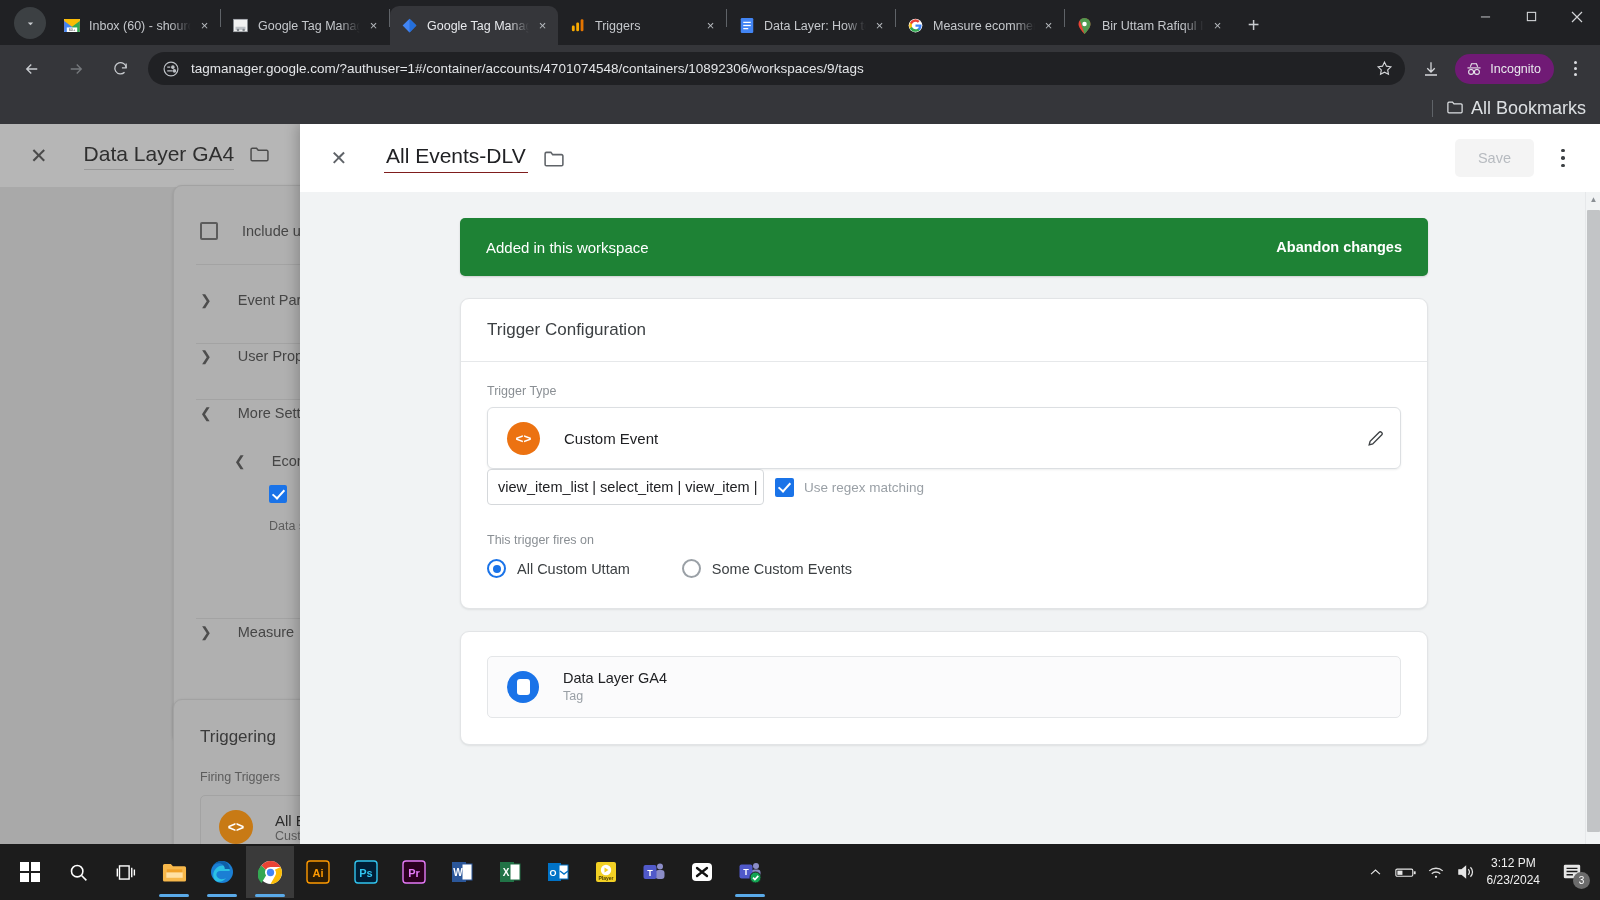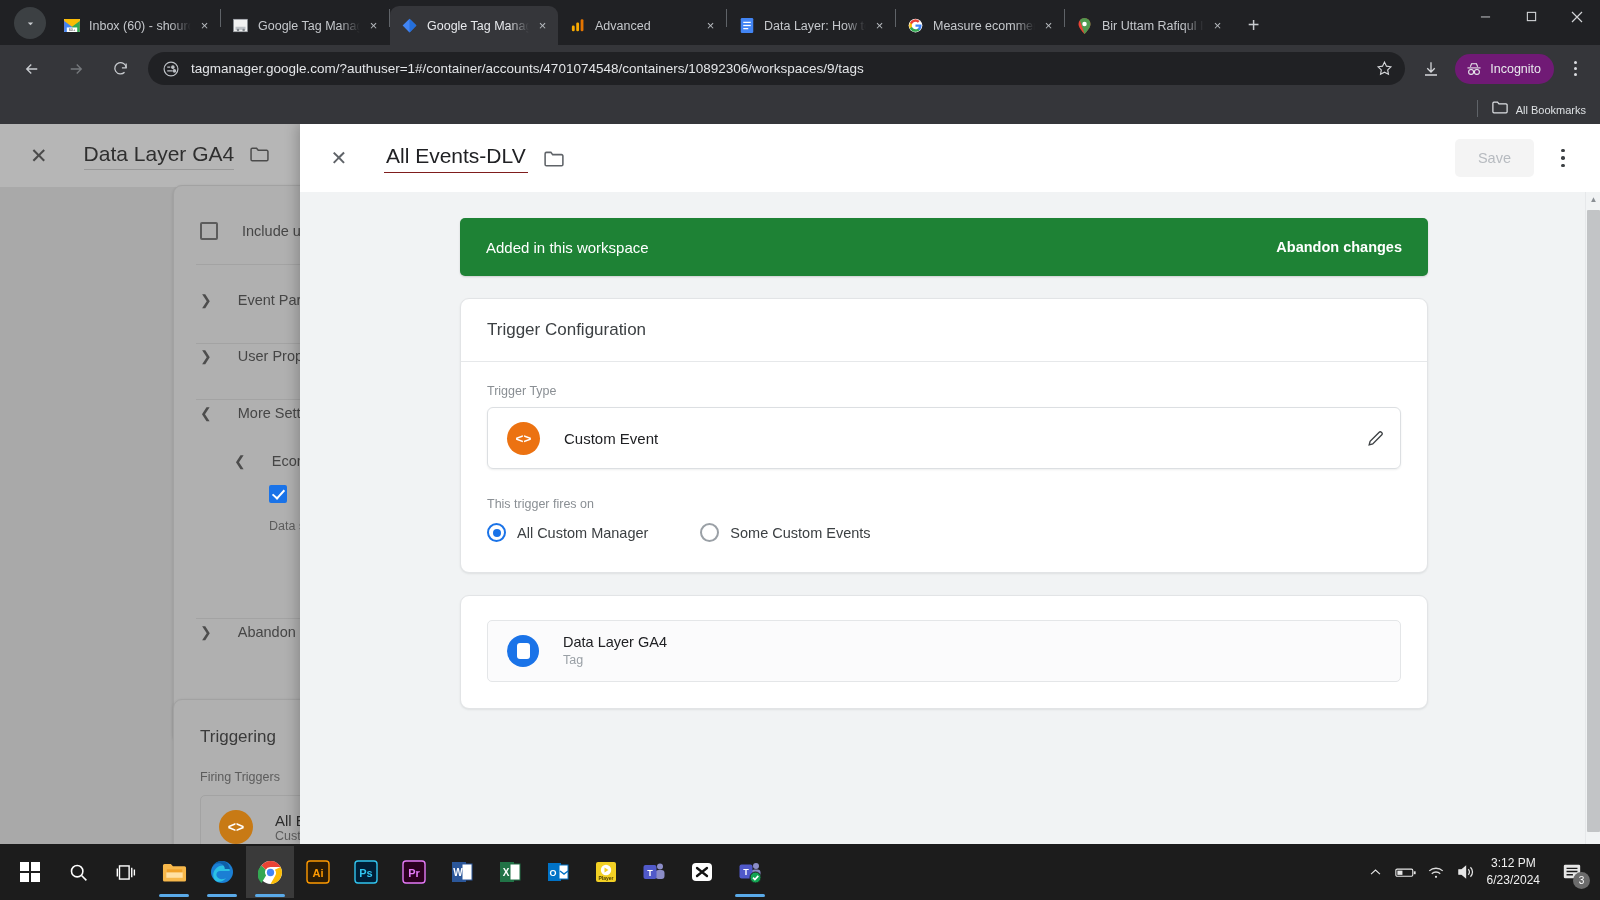--- a/index.html
+++ b/index.html
@@ -90,21 +90,21 @@
   .kebab { width: 30px; height: 30px; display: flex; flex-direction: column; align-items: center; justify-content: center; gap: 3px; margin-left: 2px; flex: 0 0 30px; }
   .kebab i { width: 3px; height: 3px; border-radius: 50%; background: #dadce0; display: block; }
 
   
   .bookmarkbar {
     position: absolute; top: 92px; left: 0; right: 0; height: 32px;
     background: #35363a; display: flex; align-items: center; justify-content: flex-end;
     padding-right: 14px;
   }
   .bm-sep { width: 1px; height: 17px; background: #5f6368; margin-right: 14px; }
-  .allbookmarks { display: flex; align-items: flex-end; color: #dde0e3; font-size: 11px; }
+  .allbookmarks { display: flex; align-items: flex-end; color: #dde0e3; font-size: 18px; }
   .allbookmarks svg { margin-right: 8px; }
 
   
   .viewport {
     position: absolute; top: 124px; left: 0; right: 0; bottom: 56px;
     background: #ffffff; overflow: hidden;
   }
 
   
   .bg-layer { position: absolute; inset: 0; background: #b0b0b0; }
@@ -345,21 +345,21 @@
         </div>
 
         <div class="tab">
           <span class="favicon">
             <svg width="15" height="15" viewBox="0 0 24 24">
                 <rect x="3" y="12" width="4.5" height="9" rx="2" fill="#F9AB00"></rect>
                 <rect x="10" y="7" width="4.5" height="14" rx="2" fill="#F9AB00"></rect>
                 <rect x="17" y="2" width="4.5" height="19" rx="2" fill="#E37400"></rect>
               </svg>
           </span>
-          <span class="tab-title">Advanced</span>
+          <span class="tab-title">Triggers</span>
           <span class="tab-close">×</span>
         </div>
         <div class="tab-sep"></div>
 
         <div class="tab">
           <span class="favicon">
             <svg width="14" height="15" viewBox="0 0 20 24">
                 <rect x="0" y="0" width="20" height="24" rx="2" fill="#4285F4"></rect>
                 <rect x="4" y="6" width="12" height="2" fill="#fff"></rect>
                 <rect x="4" y="11" width="12" height="2" fill="#fff"></rect>
@@ -530,21 +530,21 @@
             </div>
             <div class="bg-row bg-sublabel" style="top:330px;height:20px;padding-left:95px;">
               <span>Data s</span>
             </div>
             <div class="bg-input" style="position:absolute;left:262px;top:355px;width:190px;">
               <span>Data</span>
             </div>
             <div class="bg-divider" style="top:432px;"></div>
             <div class="bg-row" style="top:432px;height:28px;">
               <span class="bg-chev">❯</span>
-              <span>Abandon</span>
+              <span>Measure</span>
             </div>
           </div>
 
           <div class="bg-card card2">
             <div class="bg-sectitle" style="position:absolute;left:26px;top:27px;">Triggering</div>
             <div class="bg-sublabel" style="position:absolute;left:26px;top:70px;">Firing Triggers</div>
             <div class="bg-trigrow" style="position:absolute;left:26px;top:95px;width:400px;">
               <span class="bg-trig-icon">&lt;&gt;</span>
               <span>
                 <span style="display:block;font-size:15px;color:#2c2c2c;">All E</span>
@@ -588,25 +588,30 @@
                 <div class="trigger-type-box">
                   <span class="tt-icon">&lt;&gt;</span>
                   <span class="tt-name">Custom Event</span>
                   <span class="tt-edit">
                     <svg width="19" height="19" viewBox="0 0 24 24" fill="none" stroke="currentColor" stroke-width="1.7">
                         <path d="M4 20l4.5-1.2L20 7.3a1.8 1.8 0 000-2.6l-.7-.7a1.8 1.8 0 00-2.6 0L5.2 15.5z"></path>
                       </svg>
                   </span>
                 </div>
 
+                <div class="row-inline">
+                  <div class="text-input">view_item_list | select_item | view_item |</div>
+                  <span class="cb-box"></span>
+                  <span class="cb-label">Use regex matching</span>
+                </div>
 
                 <div class="field-label" style="margin-top:28px;">This trigger fires on</div>
                 <div class="radio-row">
                   <span class="radio on"></span>
-                  <span class="radio-label">All Custom Manager</span>
+                  <span class="radio-label">All Custom Uttam</span>
                   <span class="radio"></span>
                   <span class="radio-label">Some Custom Events</span>
                 </div>
 
               </div>
             </div>
 
             <div class="card">
               <div class="card-body" style="padding-top:24px;padding-bottom:26px;">
                 <div class="ref-item">

